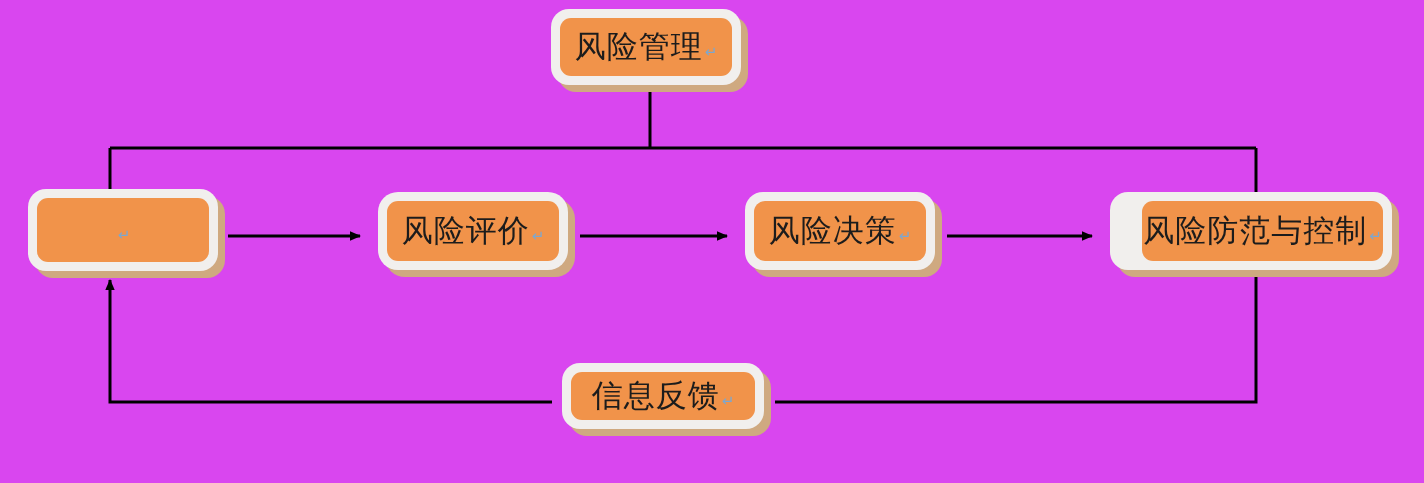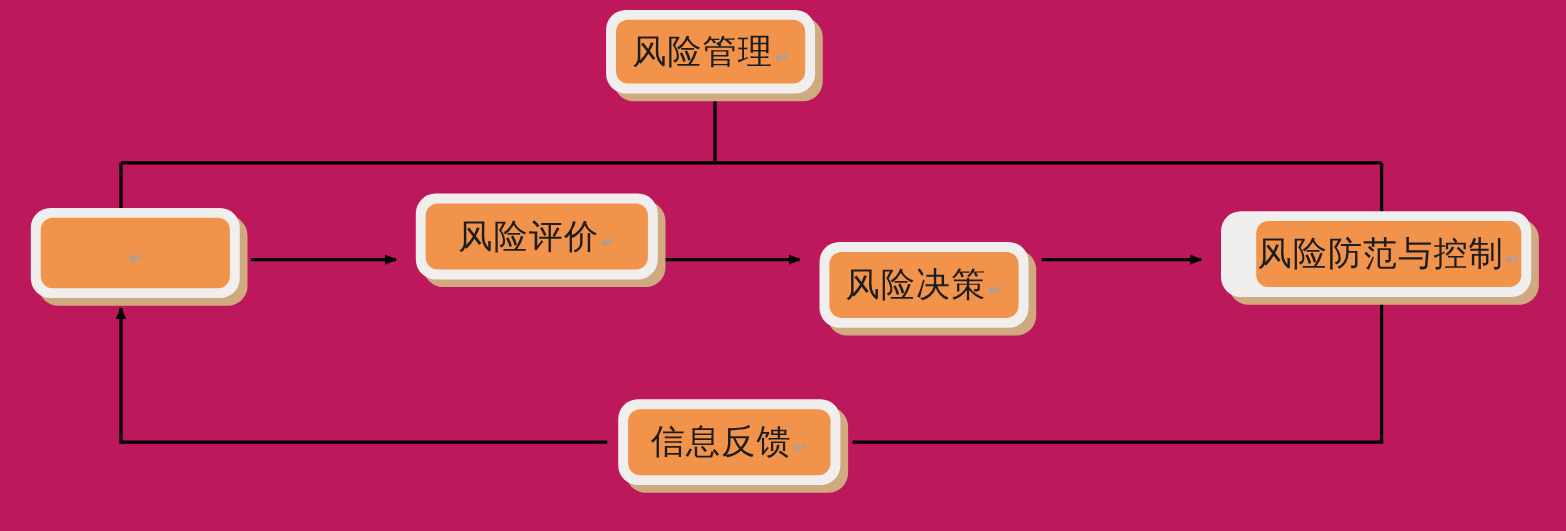--- a/index.html
+++ b/index.html
@@ -7,21 +7,21 @@
     padding: 0;
     background: #ffffff;
   }
   body {
     font-family: "Liberation Serif", "DejaVu Serif", serif;
   }
   #canvas {
     position: relative;
     width: 1424px;
     height: 483px;
-    background: #be185d;
+    background: #d946ef;
     overflow: hidden;
   }
   #edges {
     position: absolute;
     left: 0;
     top: 0;
     width: 1424px;
     height: 483px;
     pointer-events: none;
   }
@@ -96,41 +96,41 @@
       <span class="pilcrow">↵</span>
     </div>
   </div>
 
   <div class="node" style="left:28px; top:189px; width:190px; height:82px;">
     <div class="node-inner">
       <span class="pilcrow">↵</span>
     </div>
   </div>
 
-  <div class="node" style="left:378px; top:176px; width:220px; height:78px;">
+  <div class="node" style="left:378px; top:192px; width:190px; height:78px;border-radius:20px;">
     <div class="node-inner">
       <span class="node-label">风险评价</span>
       <span class="pilcrow">↵</span>
     </div>
   </div>
 
-  <div class="node" style="left:745px; top:192px; width:190px; height:78px;margin-top:28px;">
+  <div class="node" style="left:745px; top:192px; width:190px; height:78px;">
     <div class="node-inner">
       <span class="node-label">风险决策</span>
       <span class="pilcrow">↵</span>
     </div>
   </div>
 
   <div class="node" style="left:1110px; top:192px; width:282px; height:78px;padding-left:32px;">
     <div class="node-inner">
       <span class="node-label">风险防范与控制</span>
       <span class="pilcrow">↵</span>
     </div>
   </div>
 
-  <div class="node" style="left:562px; top:363px; width:202px; height:78px;">
+  <div class="node" style="left:562px; top:363px; width:202px; height:66px;">
     <div class="node-inner">
       <span class="node-label">信息反馈</span>
       <span class="pilcrow">↵</span>
     </div>
   </div>
 
 </div>
 
 </body></html>

